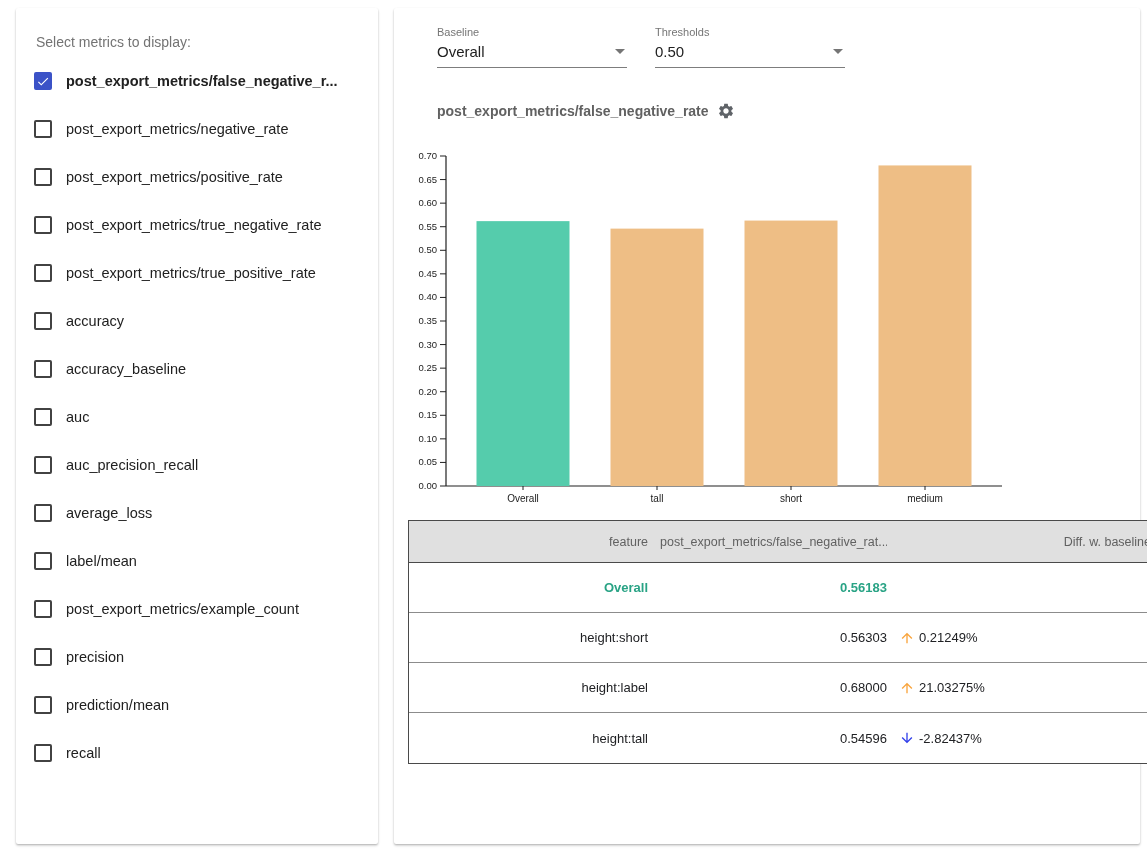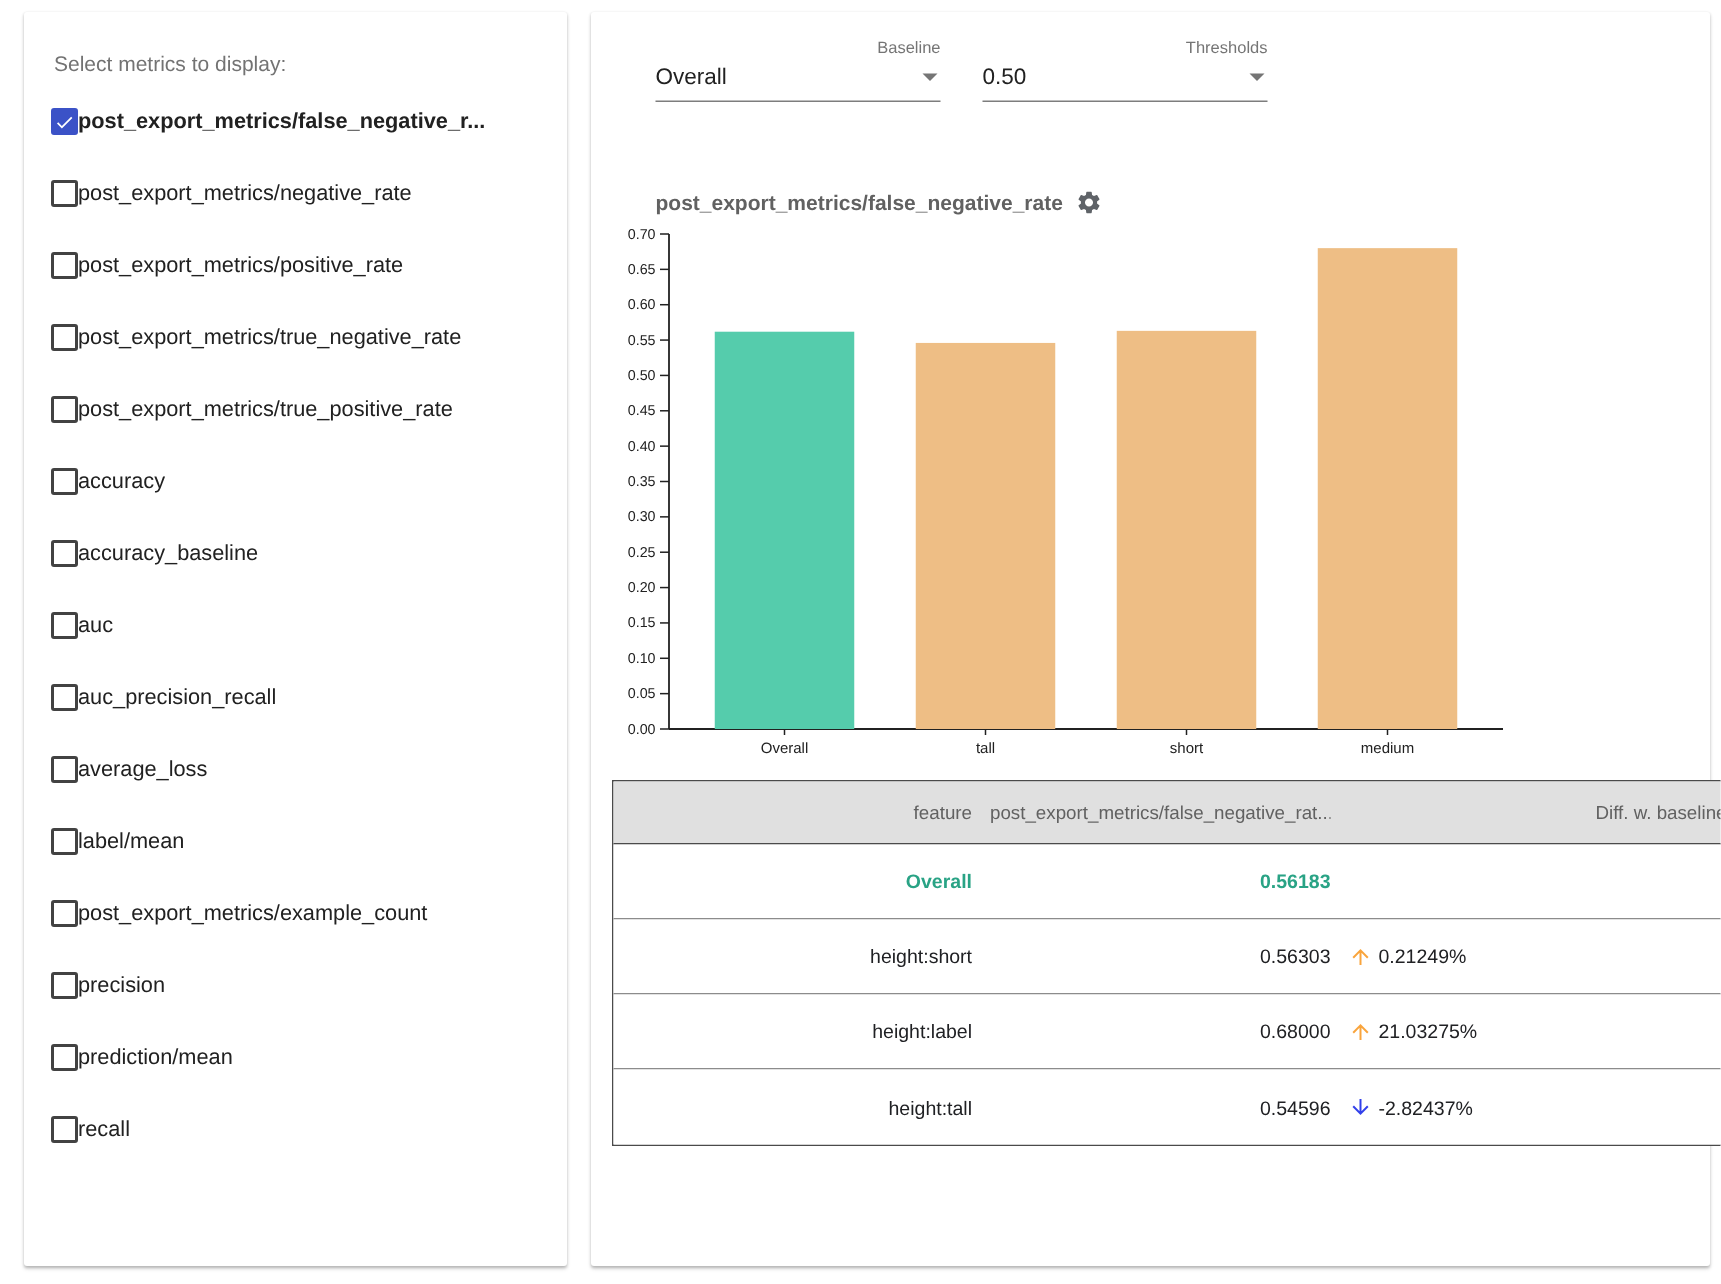--- a/index.html
+++ b/index.html
@@ -7,42 +7,42 @@
   .page { position:relative; width:1147px; height:856px; }
 
   .card { position:absolute; background:#fff; border-radius:2px;
           box-shadow:0 1px 2px rgba(0,0,0,0.22), 0 2px 3px rgba(0,0,0,0.10); }
   .left-card  { left:16px;  top:8px; width:362px; height:836px; }
   .right-card { left:394px; top:8px; width:746px; height:836px; }
 
   
   .panel-title { position:absolute; left:20px; top:26px; font-size:14px; color:#737373; }
   .metric-list { position:absolute; left:18px; top:49px; right:4px; }
-  .metric-item { height:48px; display:flex; align-items:center; cursor:pointer; }
+  .metric-item { height:48px; display:flex; align-items:center; gap:14px; cursor:pointer; }
   .checkbox { width:18px; height:18px; border:2px solid #424242; border-radius:2px;
               display:flex; align-items:center; justify-content:center; flex:none; background:#fff; }
   .checkbox svg { display:none; width:15px; height:15px; fill:#fff; }
   .checkbox.checked { background:var(--checkbox-checked); border-color:var(--checkbox-checked); }
   .checkbox.checked svg { display:block; }
   .metric-label { font-size:14.5px; color:#212121; white-space:nowrap; }
   .metric-item.selected .metric-label { font-weight:bold; }
 
   
   .select-group { position:absolute; top:18px; width:190px; border-bottom:1px solid #7d7d7d;
-                  padding-bottom:7px; cursor:pointer;text-align:right; }
+                  padding-bottom:7px; cursor:pointer; }
   .select-group.baseline   { left:43px; }
   .select-group.thresholds { left:261px; }
   .select-label { font-size:11px; color:#757575; margin-bottom:5px; }
   .select-value-row { display:flex; justify-content:space-between; align-items:center; }
   .select-value { font-size:15px; color:#212121; }
   .dd-arrow { width:0; height:0; border-left:5px solid transparent; border-right:5px solid transparent;
               border-top:5px solid #757575; margin-right:2px; }
 
   
-  .chart-header { position:absolute; left:43px; top:118px; display:flex; align-items:center; gap:8px;text-align:right; }
+  .chart-header { position:absolute; left:43px; top:94px; display:flex; align-items:center; gap:8px;text-align:right; }
   .chart-title { font-size:14px; font-weight:bold; color:#616161; }
   .gear-btn { width:18px; height:18px; cursor:pointer; }
   .gear-btn svg { width:18px; height:18px; fill:#5f6368; }
   #chart { position:absolute; left:10px; top:140px; }
   #chart text { font-family:"Liberation Sans", sans-serif; }
 
   
   .metric-table { position:absolute; left:14px; top:512px; width:744px; border:1px solid #4a4a4a; background:#fff;text-align:right; }
   .thead { display:grid; grid-template-columns:239px 239px 1fr; height:42px; align-items:center;
            background:var(--header-bg); border-bottom:1px solid #4a4a4a; }

